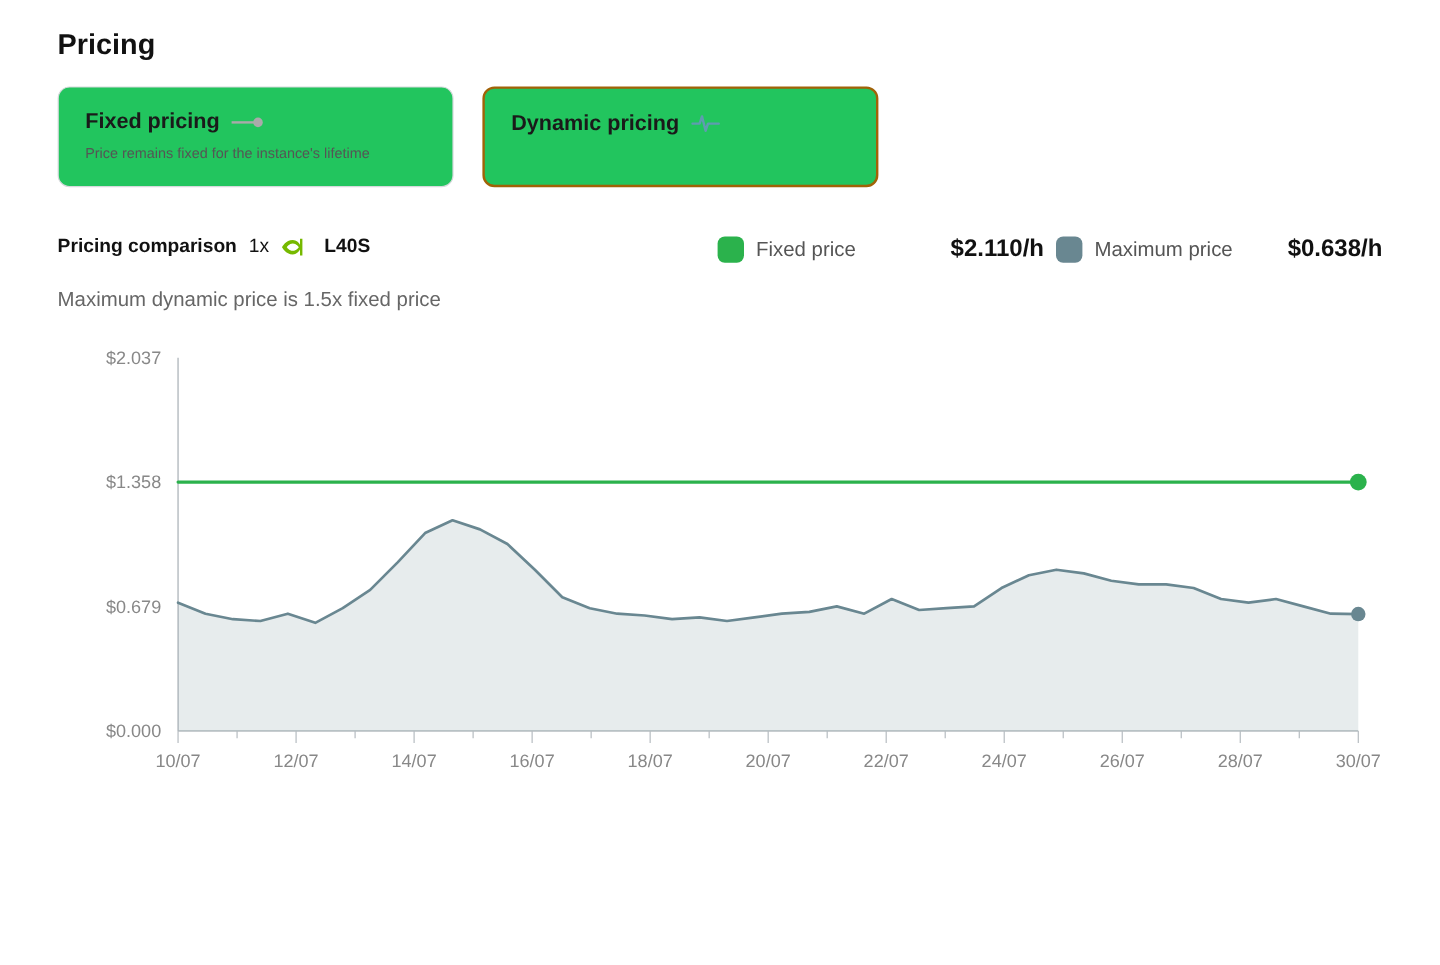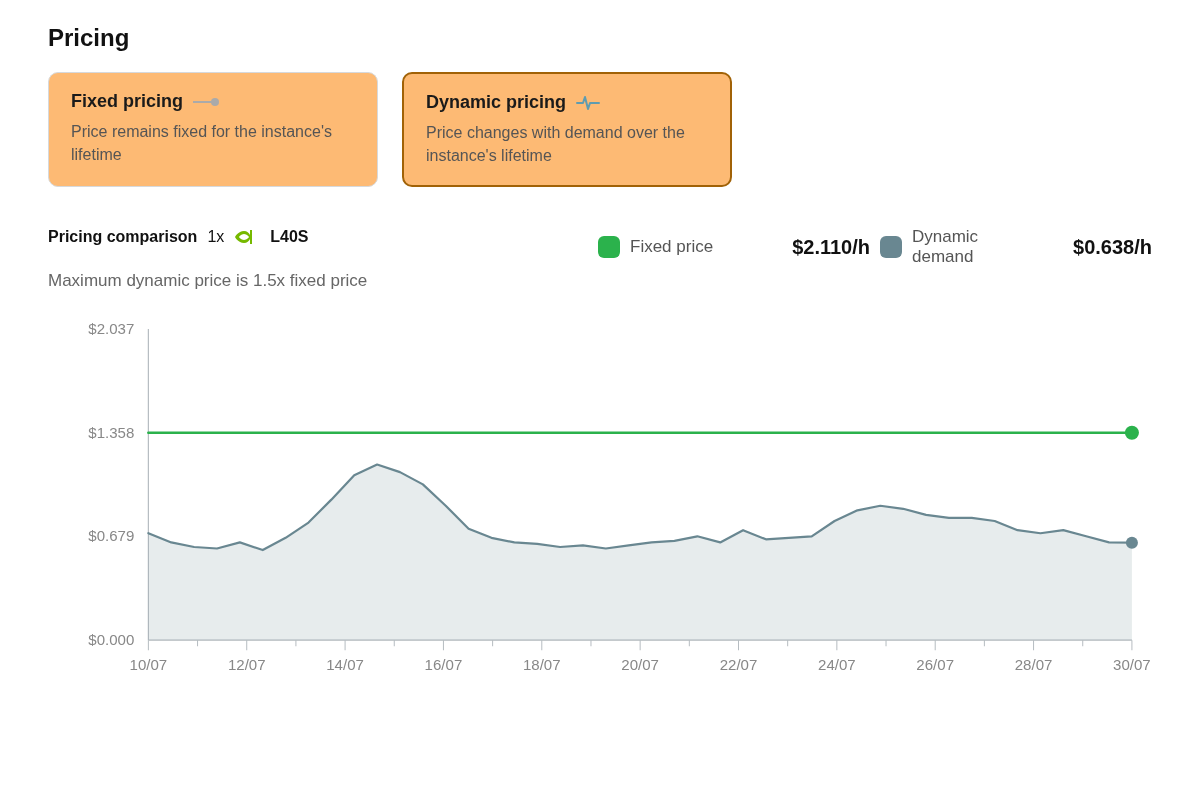--- a/index.html
+++ b/index.html
@@ -20,36 +20,36 @@
     display: flex;
     gap: 24px;
     margin-bottom: 40px;
   }
   .option-card {
     border: 1.5px solid #d6d9dc;
     border-radius: 10px;
     padding: 18px 22px;
     width: 330px;
     cursor: pointer;
-    background: #fdba74;
+    background: #22c55e;
   }
   .option-card.selected {
     border: 2px solid #a16207;
   }
   .option-card .card-head {
     display: flex;
     align-items: center;
     gap: 10px;
     font-size: 18px;
     font-weight: 700;
     color: #1a1a1a;
     margin-bottom: 8px;
   }
   .option-card .card-desc {
-    font-size: 16px;
+    font-size: 12px;
     color: #555;
     line-height: 1.45;
   }
   .fixed-icon {
     width: 22px; height: 2px; background:#aaa; position:relative; display:inline-block;
   }
   .fixed-icon::after {
     content:""; position:absolute; right:-4px; top:-3px; width:8px; height:8px; border-radius:50%; background:#aaa;
   }
   .pulse-icon svg { display:block; }
@@ -140,21 +140,20 @@
   </div>
   <div id="card-dynamic" class="option-card selected">
     <div class="card-head">
       <span>Dynamic pricing</span>
       <span class="pulse-icon">
         <svg width="24" height="18" viewBox="0 0 24 18">
           <path d="M1 9 L7 9 L9 3 L12 15 L14 9 L23 9" fill="none" stroke="#5f9cb0" stroke-width="2" stroke-linecap="round" stroke-linejoin="round"></path>
         </svg>
       </span>
     </div>
-    <div class="card-desc">Price changes with demand over the instance's lifetime</div>
   </div>
 </div>
 
 <div class="summary-row">
   <div class="summary-left">
     <div class="comp-line">
       <span>Pricing comparison</span>
       <span class="qty">1x</span>
       <span class="nvidia-badge">
         <svg width="26" height="18" viewBox="0 0 26 18">
@@ -167,21 +166,21 @@
     <div class="comp-note">Maximum dynamic price is 1.5x fixed price</div>
   </div>
   <div class="legend">
     <div class="legend-row">
       <span class="legend-dot" style="background:#2bb24c"></span>
       <span class="legend-label">Fixed price</span>
       <span class="legend-value">$2.110/h</span>
     </div>
     <div class="legend-row">
       <span class="legend-dot" style="background:#698791"></span>
-      <span class="legend-label">Dynamic demand</span>
+      <span class="legend-label">Maximum price</span>
       <span class="legend-value">$0.638/h</span>
     </div>
   </div>
 </div>
 
 <div class="chart-wrap">
   <svg id="chart" class="chart-svg" viewBox="0 0 1100 360">
       <text x="86" y="325" class="y-tick-label">$0.000</text>
       <text x="86" y="221.66666666666666" class="y-tick-label">$0.679</text>
       <text x="86" y="118.33333333333331" class="y-tick-label">$1.358</text>

